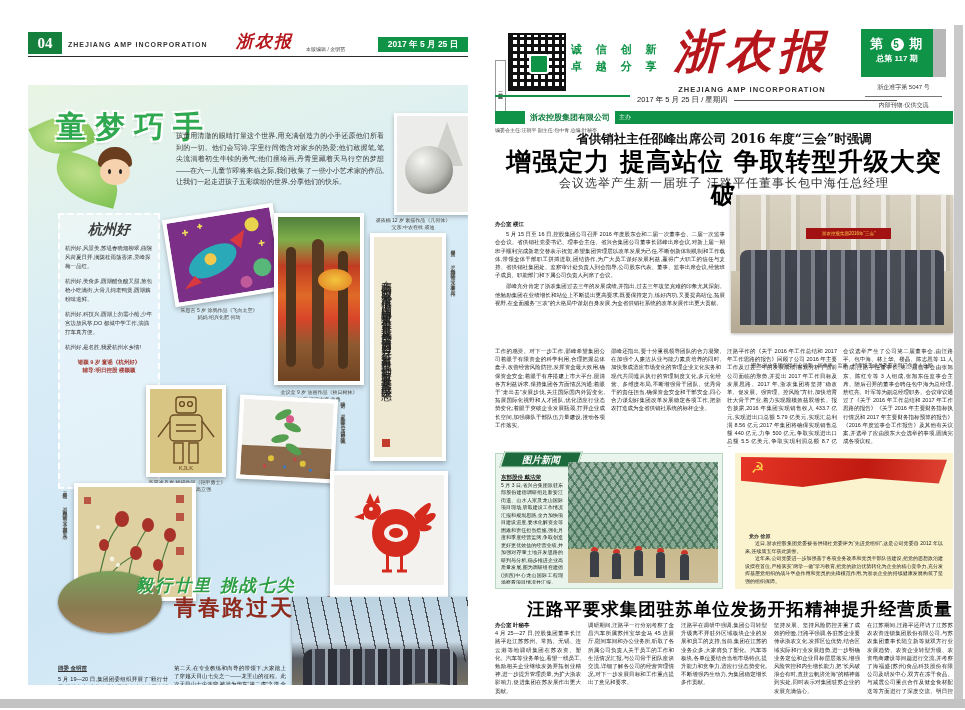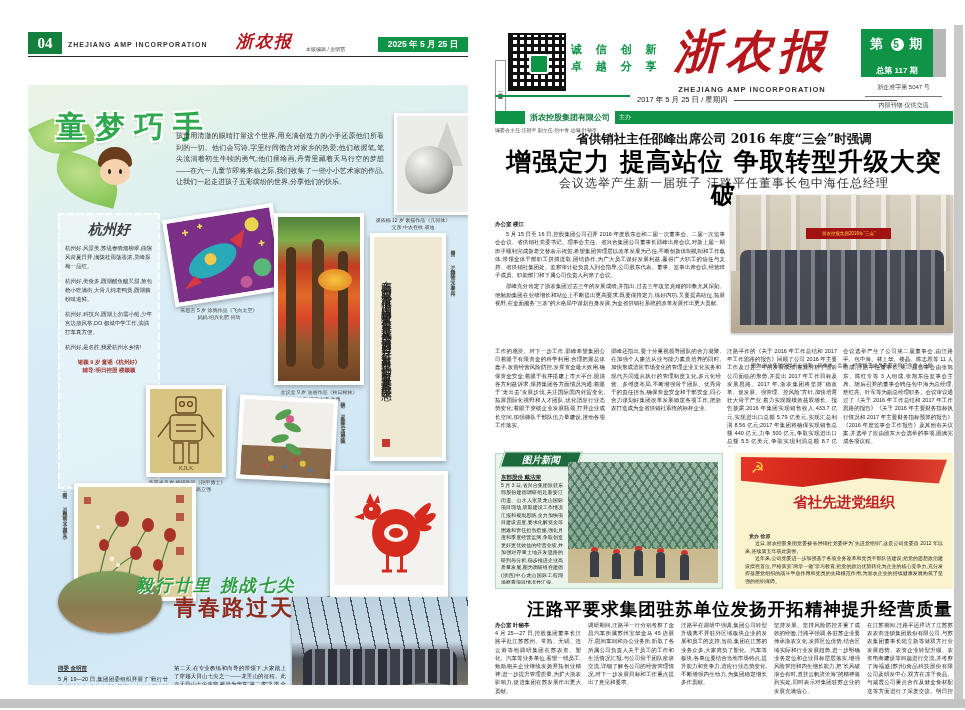--- a/index.html
+++ b/index.html
@@ -71,21 +71,21 @@
   .rp-brand{left:142px;top:-4px;width:230px;text-align:center;font-size:46px;font-weight:bold;color:#b5161b;
       font-family:"DejaVu Serif","Liberation Serif",serif;font-style:italic;letter-spacing:6px;}
   .rp-company{left:142px;top:60px;width:230px;text-align:center;font-size:7.5px;font-weight:bold;color:#333;letter-spacing:1px;}
   .rp-dateline{left:142px;top:70px;width:260px;font-size:7.5px;color:#222;display:flex;align-items:center;}
   .rp-dateline .rule{flex:1;border-top:1px solid #555;margin-left:6px;}
   .issue-box{left:366px;top:4px;width:72px;height:48px;background:#0f9347;color:#fff;text-align:center;}
   .issue-shadow{left:438px;top:4px;width:13px;height:48px;background:#b7b7b7;}
   .issue-no{font-size:13px;font-weight:bold;margin-top:6px;letter-spacing:2px;}
   .issue-no .circ{display:inline-block;width:13px;height:13px;background:#fff;color:#0f9347;border-radius:50%;
       line-height:13px;font-size:10px;font-weight:bold;}
-  .issue-total{font-size:8px;font-weight:bold;margin-top:12px;}
+  .issue-total{font-size:8px;font-weight:bold;margin-top:0;}
   .license{left:366px;top:58px;width:85px;font-size:6px;color:#333;text-align:center;}
   .license .div{border-top:1px solid #777;margin:4px 4px;}
   .staff-rule{left:0;top:70px;width:135px;border-top:2px solid #0f9347;}
   .staff{left:0;top:75px;width:150px;font-size:5px;color:#444;}
   .org-bar{left:0;top:86px;width:458px;height:13px;background:#0f9347;display:flex;align-items:center;}
   .org-inner{margin-left:30px;background:#fff;padding:1px 5px;font-size:8px;font-weight:bold;color:#0b7a3a;}
   .org-suffix{font-size:6px;color:#eaf6ee;margin-left:4px;}
   .kicker{left:0;top:106px;width:458px;text-align:center;font-size:12.5px;font-weight:bold;color:#111;
       font-family:"DejaVu Serif","Liberation Serif",serif;}
   .headline{left:0;top:120px;width:458px;text-align:center;font-size:25px;font-weight:bold;color:#000;
@@ -142,21 +142,21 @@
 </head>
 <body>
 
 <div class="abs page" id="left-page">
 
   <div class="abs lp-head">
     <div class="abs pagenum-box">04</div>
     <div class="abs lp-company">ZHEJIANG  AMP  INCORPORATION</div>
     <div class="abs lp-brand">浙农报</div>
     <div class="abs lp-ed">本版编辑 / 金明苗</div>
-    <div class="abs lp-date">2025 年 5 月 25 日</div>
+    <div class="abs lp-date">2017 年 5 月 25 日</div>
   </div>
 
   <div class="abs lp-body clip">
 
     <div class="abs leaf" style="left:6px;top:30px;width:58px;height:40px;transform:rotate(-25deg);"></div>
     <div class="abs leaf" style="left:26px;top:72px;width:66px;height:44px;transform:rotate(15deg);"></div>
     <div class="abs" style="left:70px;top:62px;">
       <div class="baby-hair"></div>
       <div class="baby-face" style="margin:-8px 0 0 2px;position:relative;">
         <div class="baby-eye abs" style="left:8px;top:10px;"></div>
@@ -437,21 +437,20 @@
       <div class="pn-person" style="left:112px;bottom:3px;">
           <div class="pn-helmet"></div>
         </div>
     </div>
   </div>
 
   <div class="abs party-box">
     <div class="flag"></div>
     <div class="flag-emblem">☭</div>
     <div class="party-title">
-      <div>省社先进党组织</div>
     </div>
     <div class="party-byline">党办 徐原</div>
     <div class="party-text t5 just">
       <p>近日,浙农控股集团党委被省供销社党委评为“先进党组织”,这是公司党委自 2012 年以来,连续第五年获此荣誉。</p>
       <p>近年来,公司党委进一步加强基于各项业务改革和党员干部队伍建设,把党的思想政治建设摆在首位,严格落实“两学一做”学习教育,把党的政治优势转化为企业的核心竞争力,充分发挥基层党组织的战斗堡垒作用和党员的先锋模范作用,为浙农企业的持续健康发展构筑了坚强的组织保障。</p>
 
     </div>
   </div>
 
   <div class="abs bot-headline">汪路平要求集团驻苏单位发扬开拓精神提升经营质量</div>

